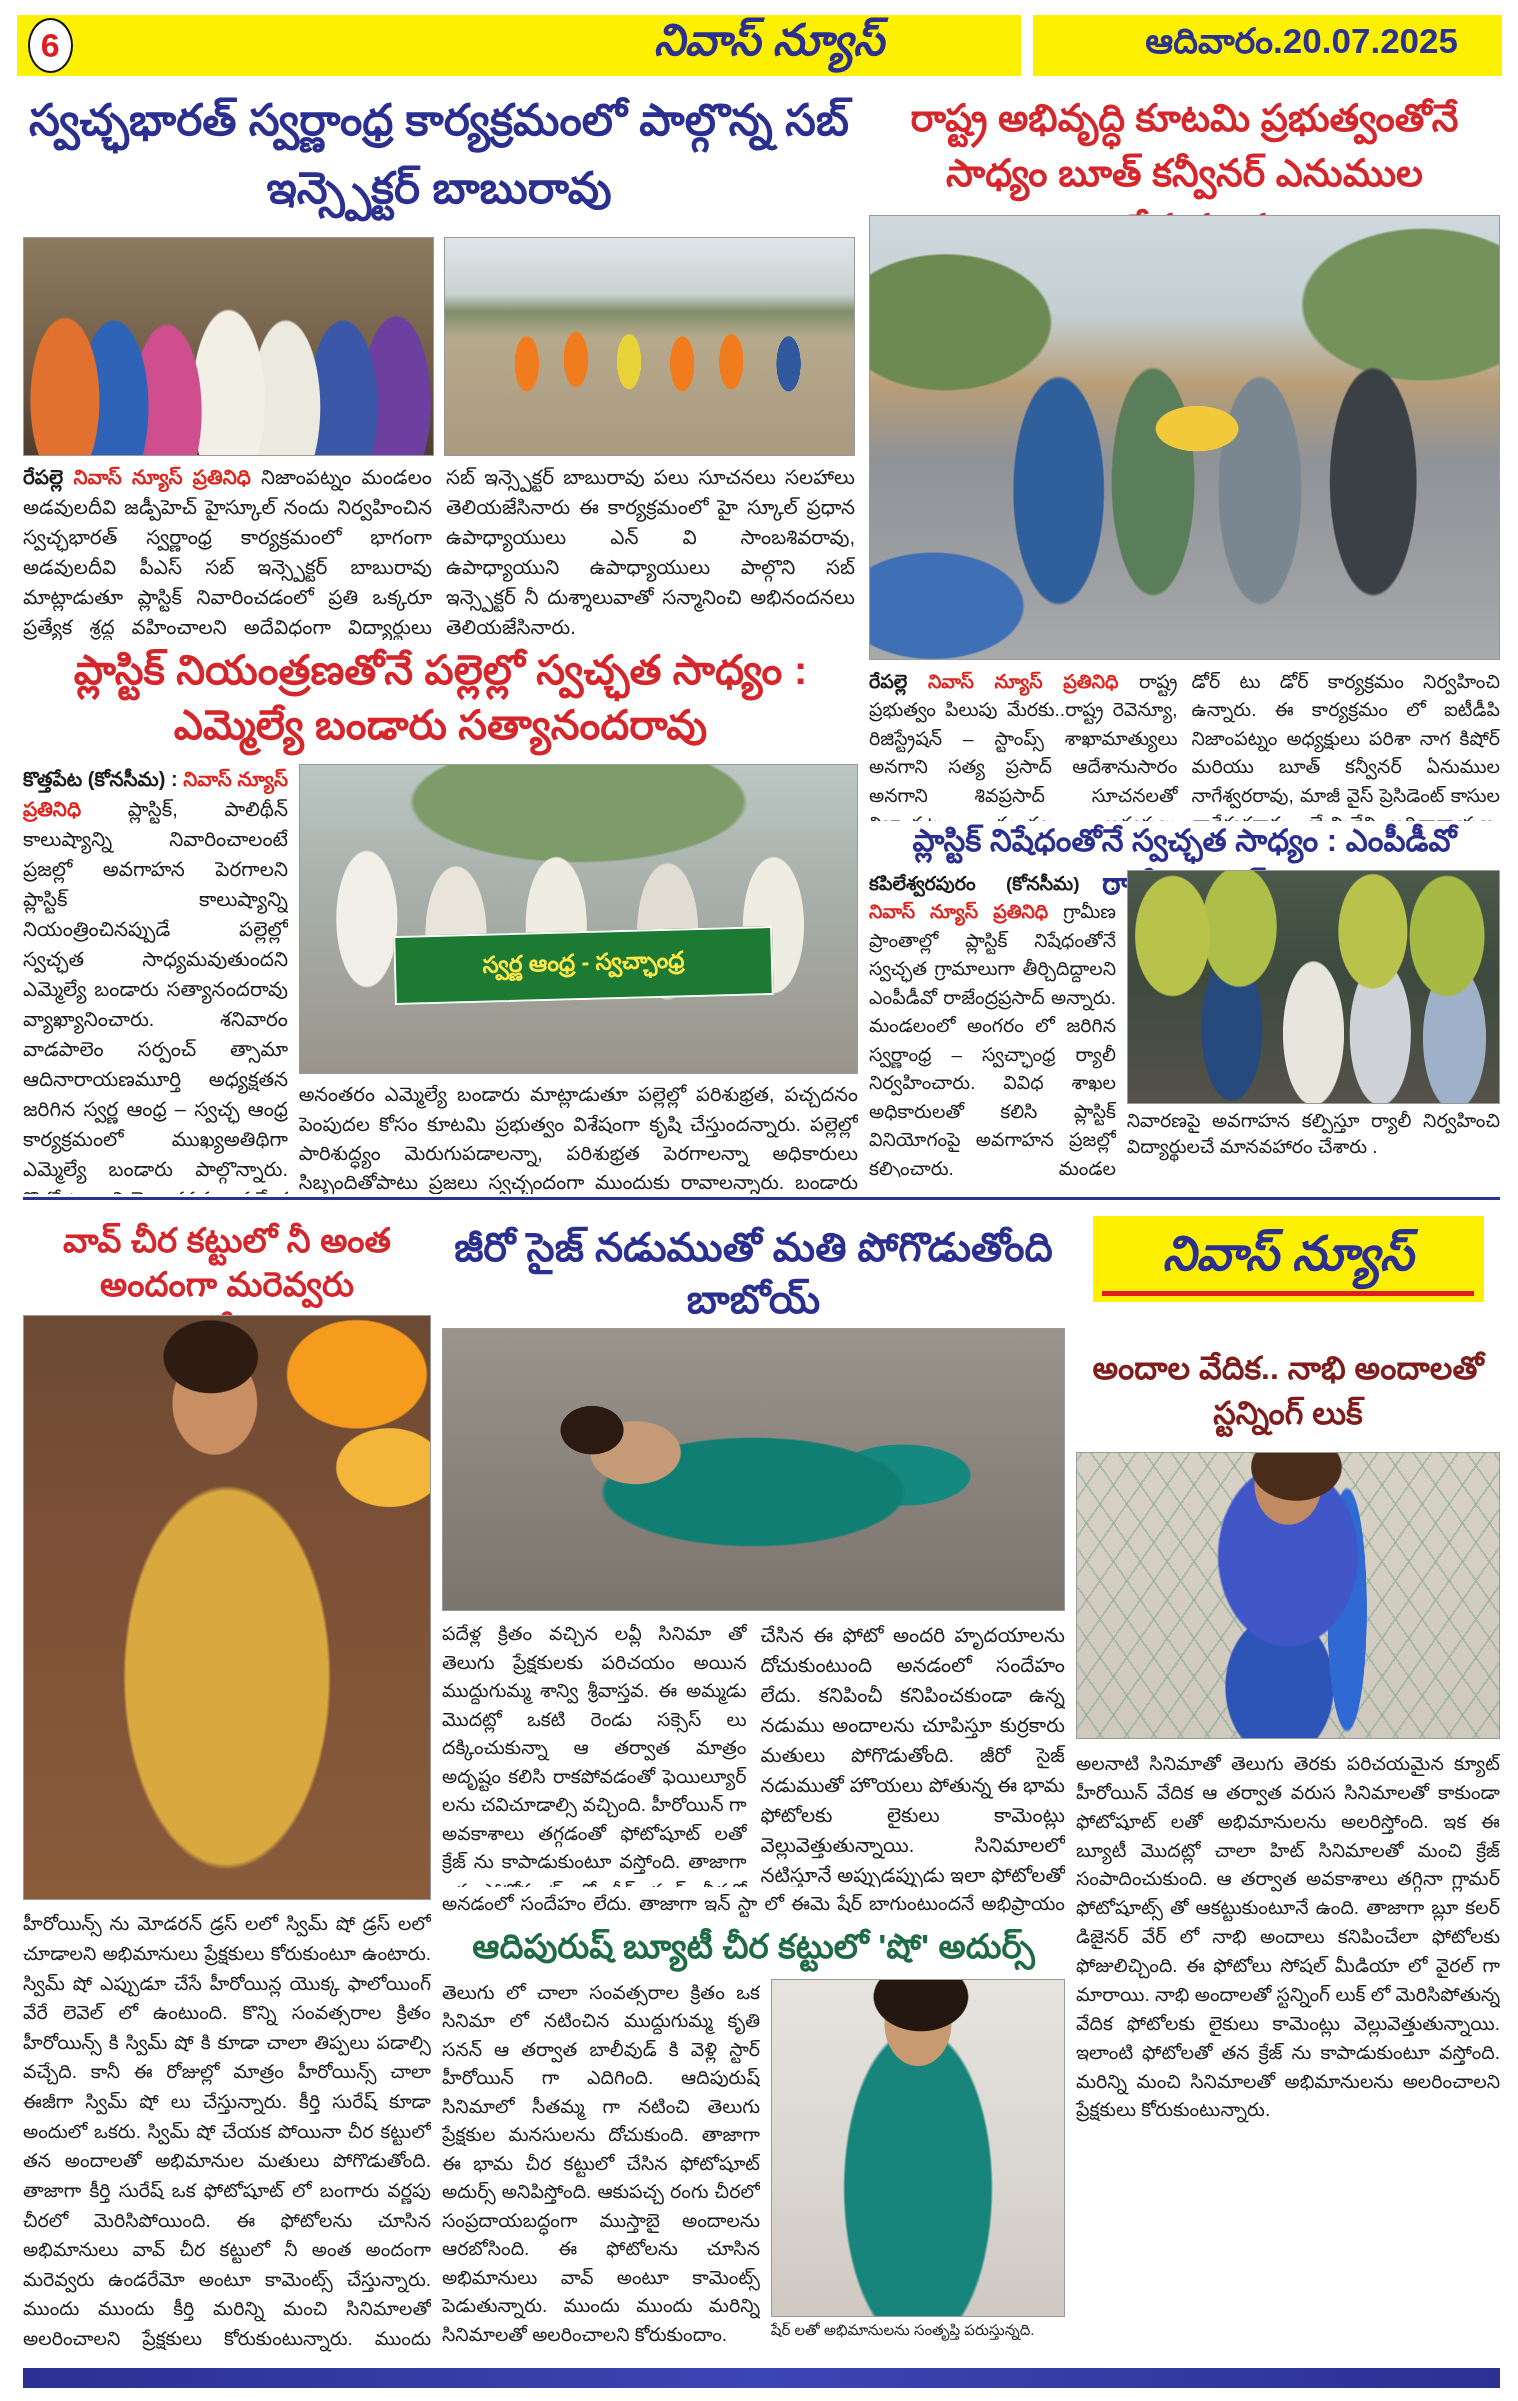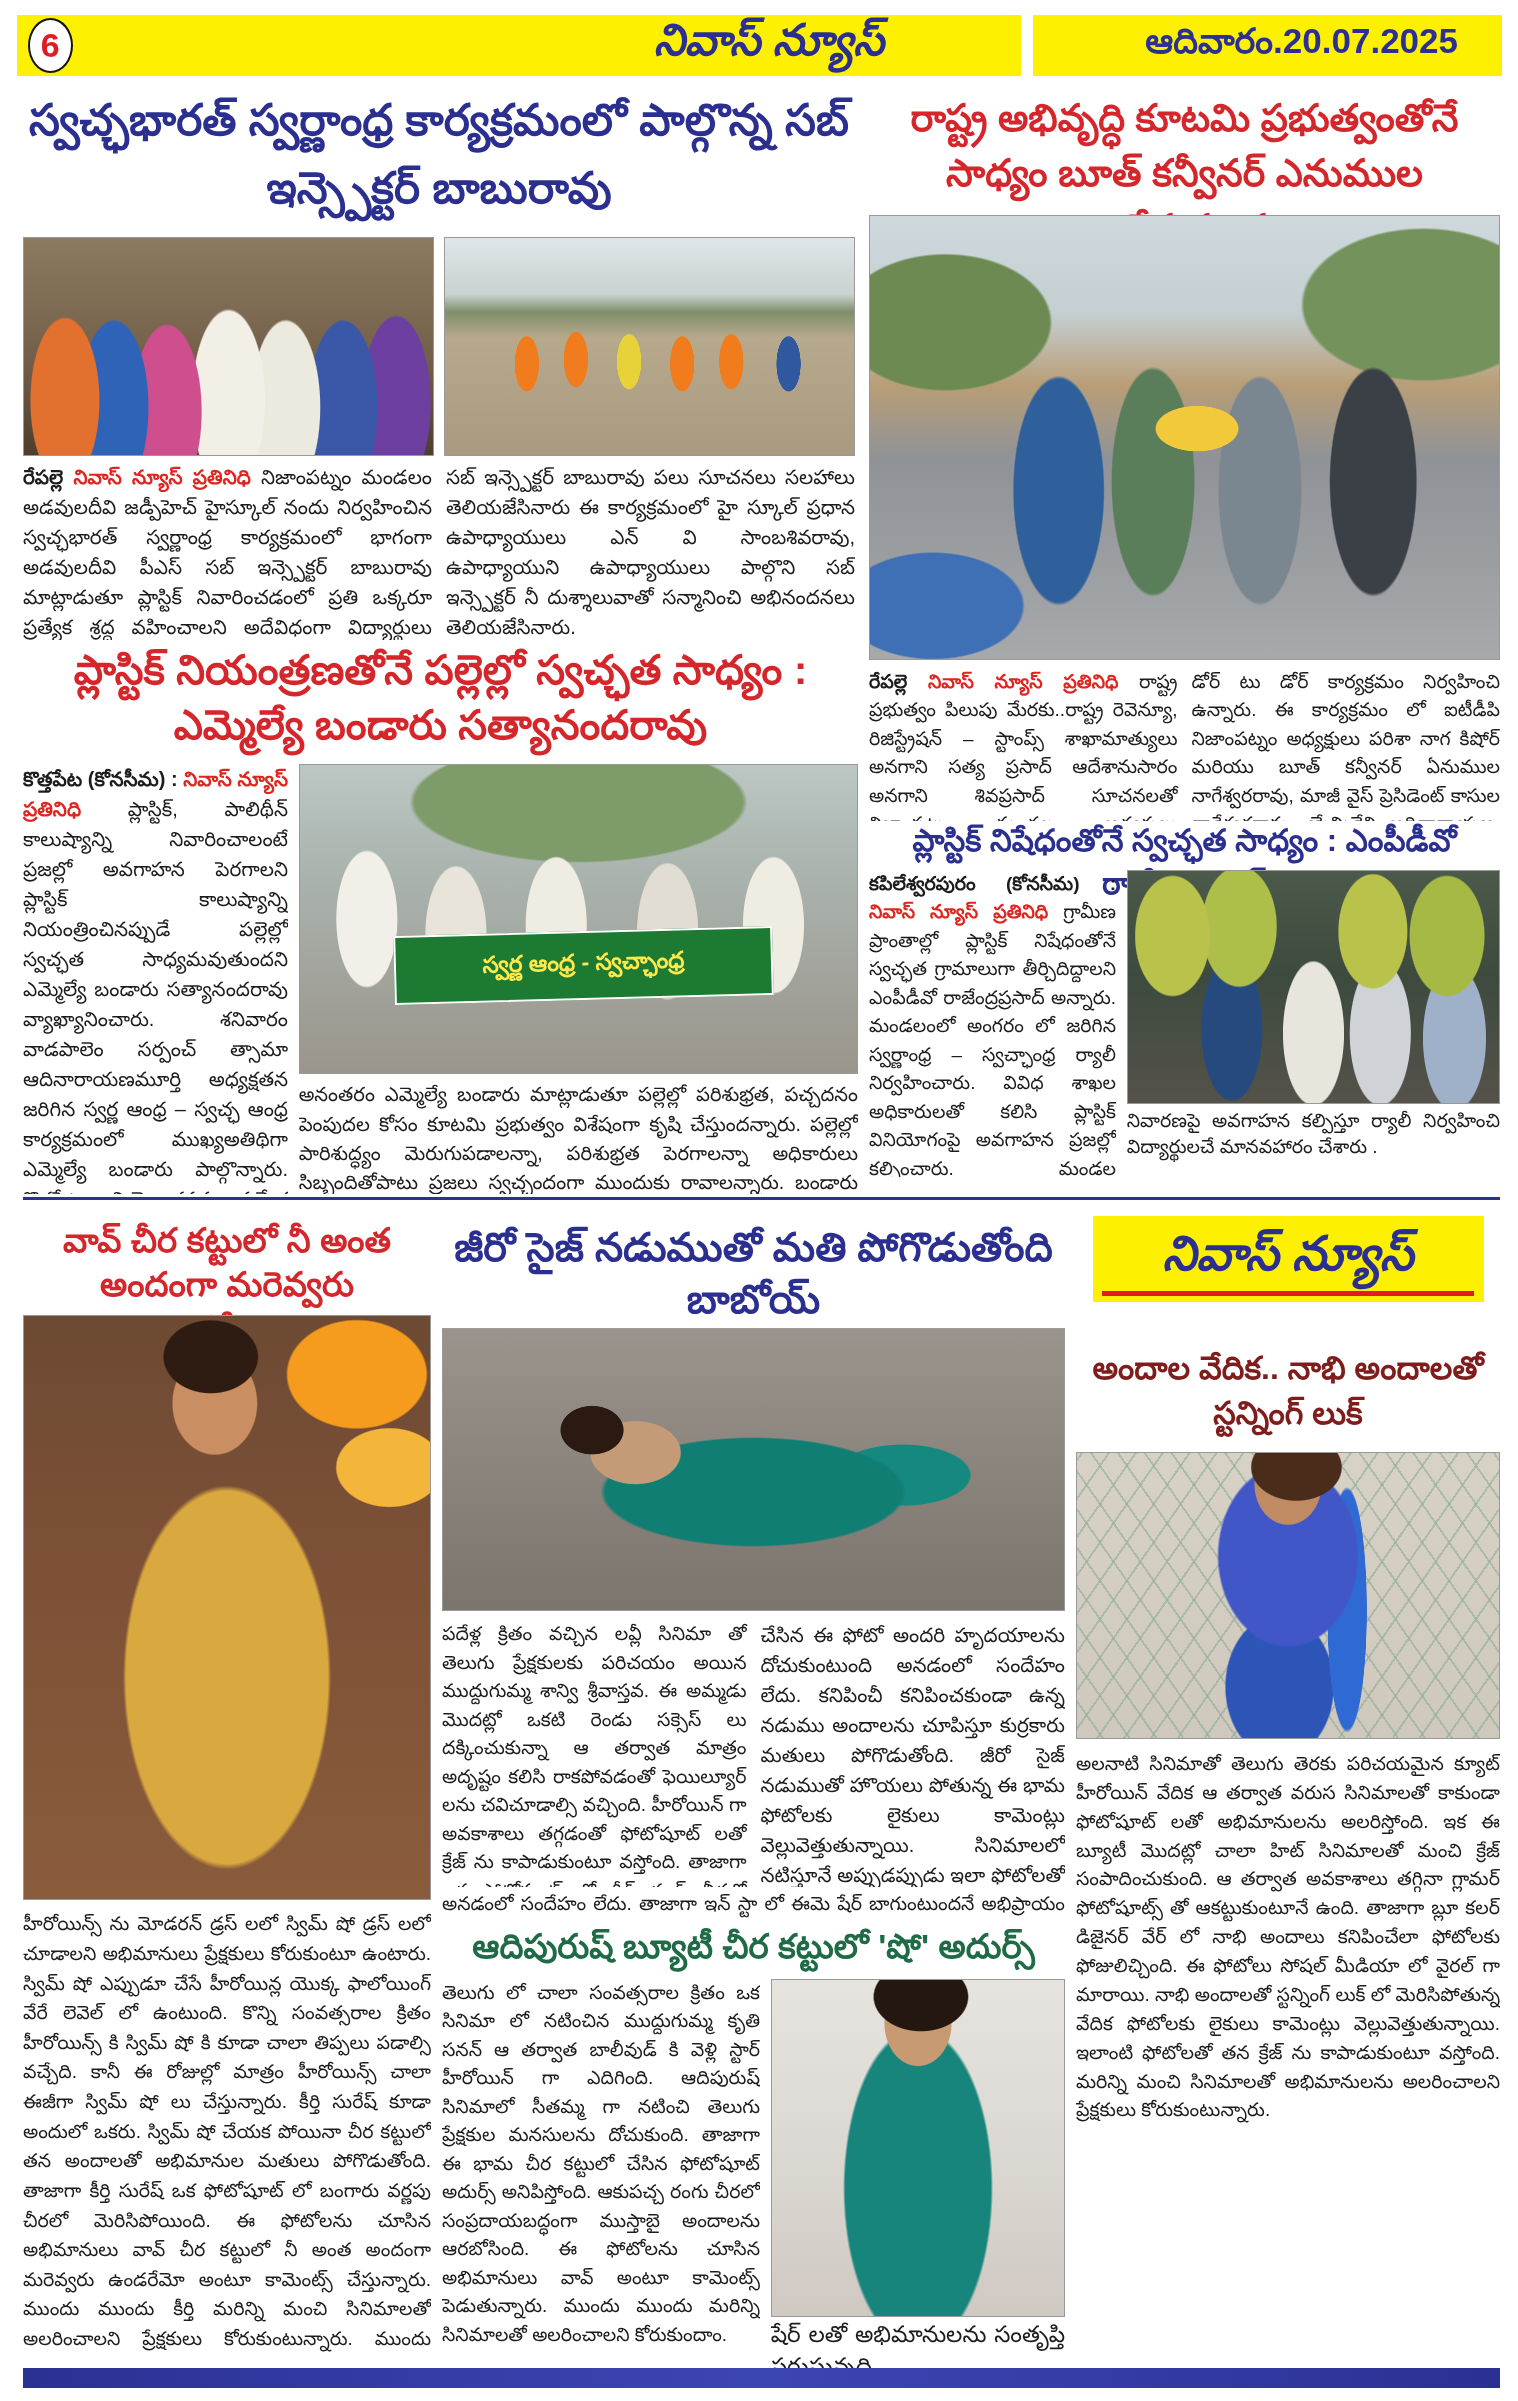--- a/index.html
+++ b/index.html
@@ -67,21 +67,21 @@
   .ec{position:absolute;left:442px;top:1221px;width:623px;}
   .ec .hl{font-size:40px;line-height:1.3;height:101px;}
   .ec .ph.wide{height:281px;margin-top:6.1px;}
   .ec .cols2{margin-top:9.2px;height:267px;overflow:hidden;font-size:19px;}
   .ec .bridge{margin-top:3.1px;font-size:19px;height:31px;overflow:hidden;}
   .ec .sub-hl{margin-top:3.1px;font-size:34px;height:48px;line-height:1.3;}
   .ec .subrow{display:flex;gap:10.7px;margin-top:6.1px;justify-content:space-between;}
   .ec .subtext{width:318px;flex:0 0 auto;height:393px;overflow:hidden;font-size:19px;}
   .ec .subright{flex:1;min-width:0;}
   .ec .subright .ph{height:336px;}
-  .ec .tail{margin-top:4.6px;font-size:23px;height:48px;overflow:hidden;text-align:justify;}
+  .ec .tail{margin-top:4.6px;font-size:15px;height:48px;overflow:hidden;text-align:justify;}
   
   .er{position:absolute;left:1076px;top:1216px;width:424px;}
   .logo-box{width:391px;height:86px;margin:0 auto;background:#fdf000;position:relative;
             display:flex;align-items:center;justify-content:center;}
   .logo-box .logo-text{color:#2b2f90;font-size:48px;font-weight:bold;font-style:italic;}
   .logo-box .underline{position:absolute;left:9.2px;right:9.2px;bottom:6.1px;height:4.6px;background:#e01b22;}
   .er .hl{margin-top:44px;font-size:32px;line-height:1.4;height:91px;}
   .er .ph{height:285px;margin-top:15.3px;}
   .er .body{margin-top:10.7px;font-size:19px;line-height:1.52;height:605px;overflow:hidden;}
   

